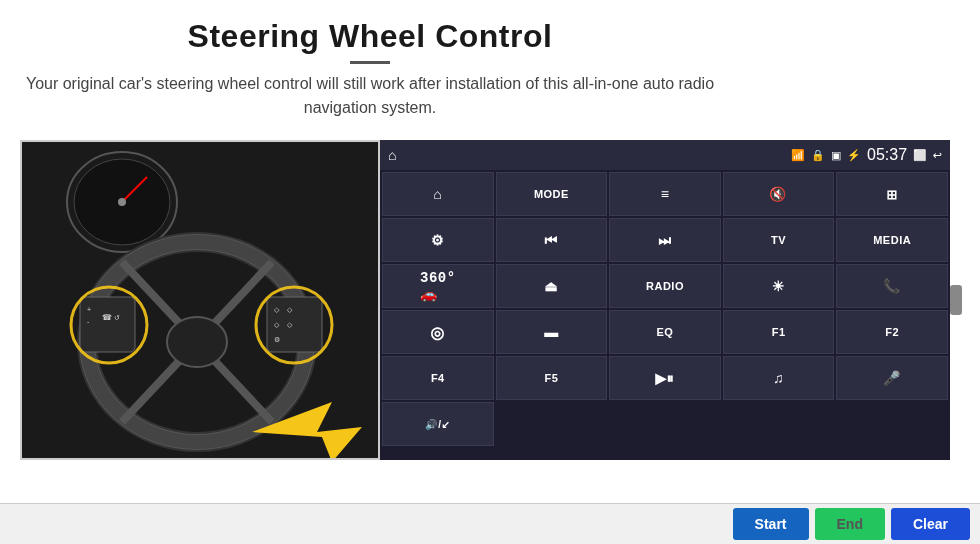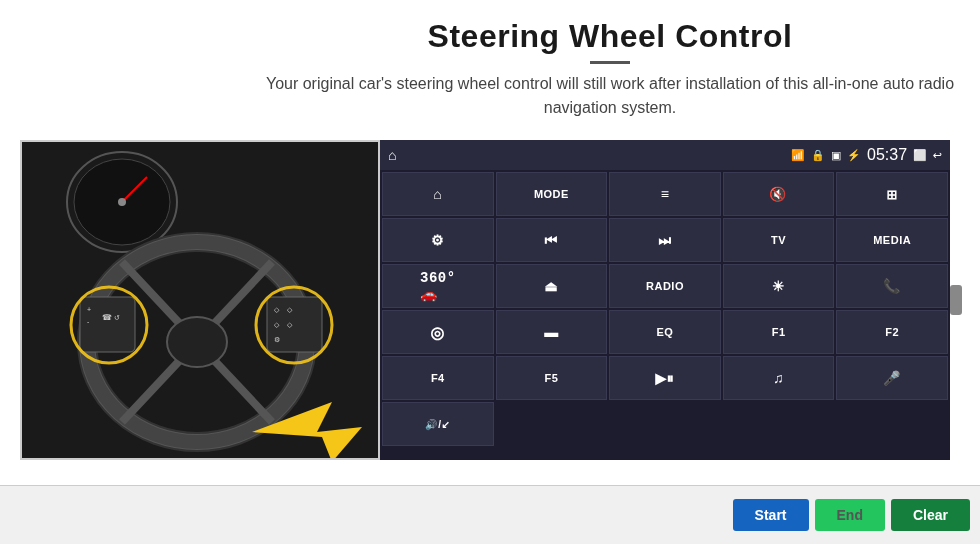--- a/index.html
+++ b/index.html
@@ -9,21 +9,21 @@
       background: #fff;
       font-family: Arial, sans-serif;
       overflow: hidden;
     }
 
     .page-wrapper {
       width: 980px;
       height: 544px;
       display: flex;
       flex-direction: column;
-      align-items: flex-end;
+      align-items: flex-start;
       padding: 18px 20px 0;
       border-radius: 28px;
     }
 
     .title-section {
       text-align: center;
       margin-bottom: 6px;
     }
 
     .main-title {
@@ -136,21 +136,21 @@
       background: #1565c0;
       color: white;
     }
 
     .btn-end {
       background: #22c55e;
       color: #555;
     }
 
     .btn-clear {
-      background: #15803d;
+      background: #1d4ed8;
       color: white;
     }
 
     .panel-wrapper {
       position: relative;
       width: 570px;
     }
 
     
     .scrollbar-tab {
@@ -327,19 +327,19 @@
           <div class="ctrl-btn" style="background:#1c1c2e;border-color:#1c1c2e;"></div>
 
         </div>
       </div>
 
       <div class="scrollbar-tab"></div>
     </div>
 
   </div>
 
-  <div style="width:100%; display:flex; justify-content:flex-end; gap:6px; padding:13px 10px; background:#f0f0f0; border-top:1px solid #ccc; position:absolute; bottom:0; left:0;">
+  <div style="width:100%; display:flex; justify-content:flex-end; gap:6px; padding:4px 10px; background:#f0f0f0; border-top:1px solid #ccc; position:absolute; bottom:0; left:0;">
     <button class="action-btn btn-start">Start</button>
     <button class="action-btn btn-end">End</button>
     <button class="action-btn btn-clear">Clear</button>
   </div>
 
 </div>
 
 </body></html>

